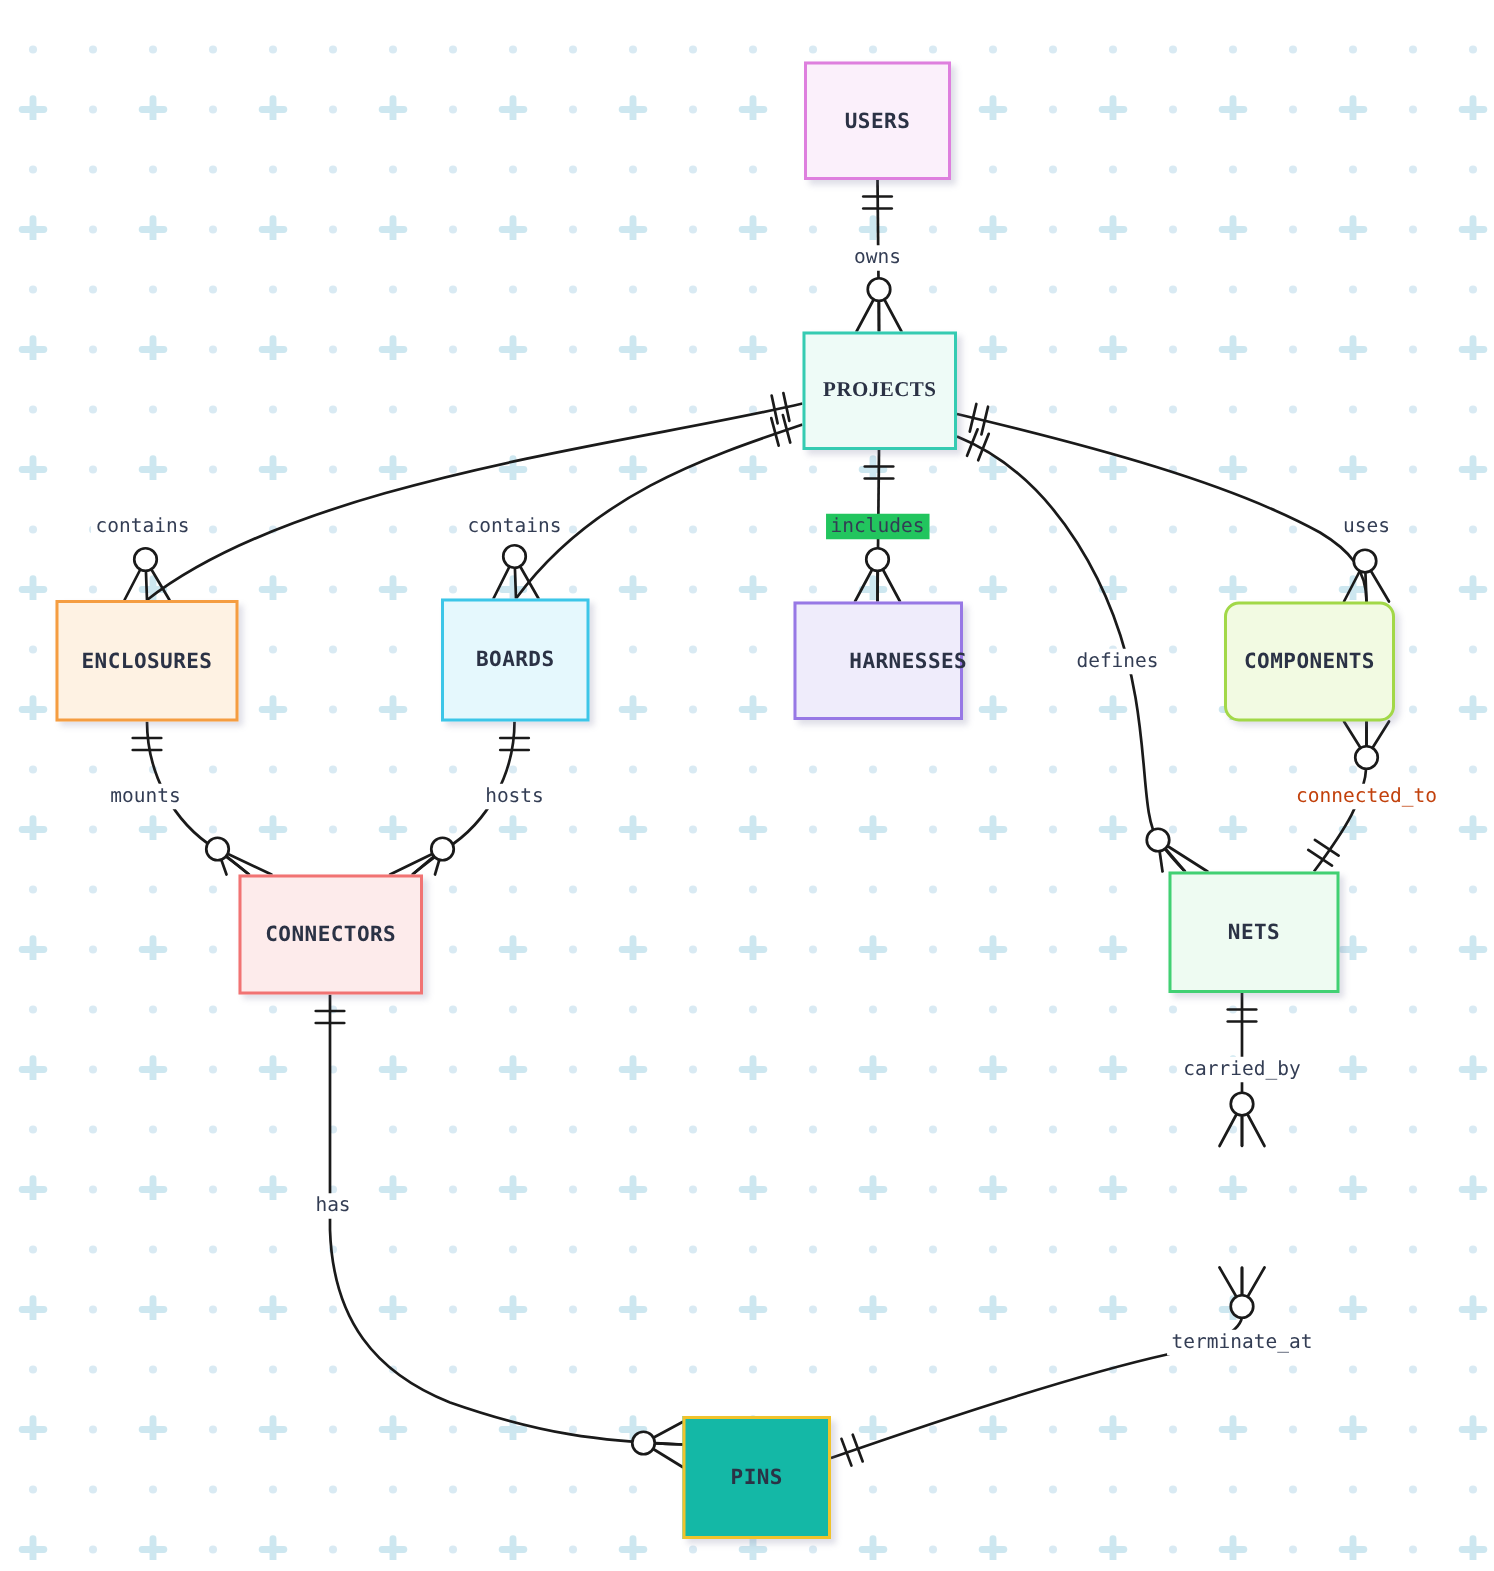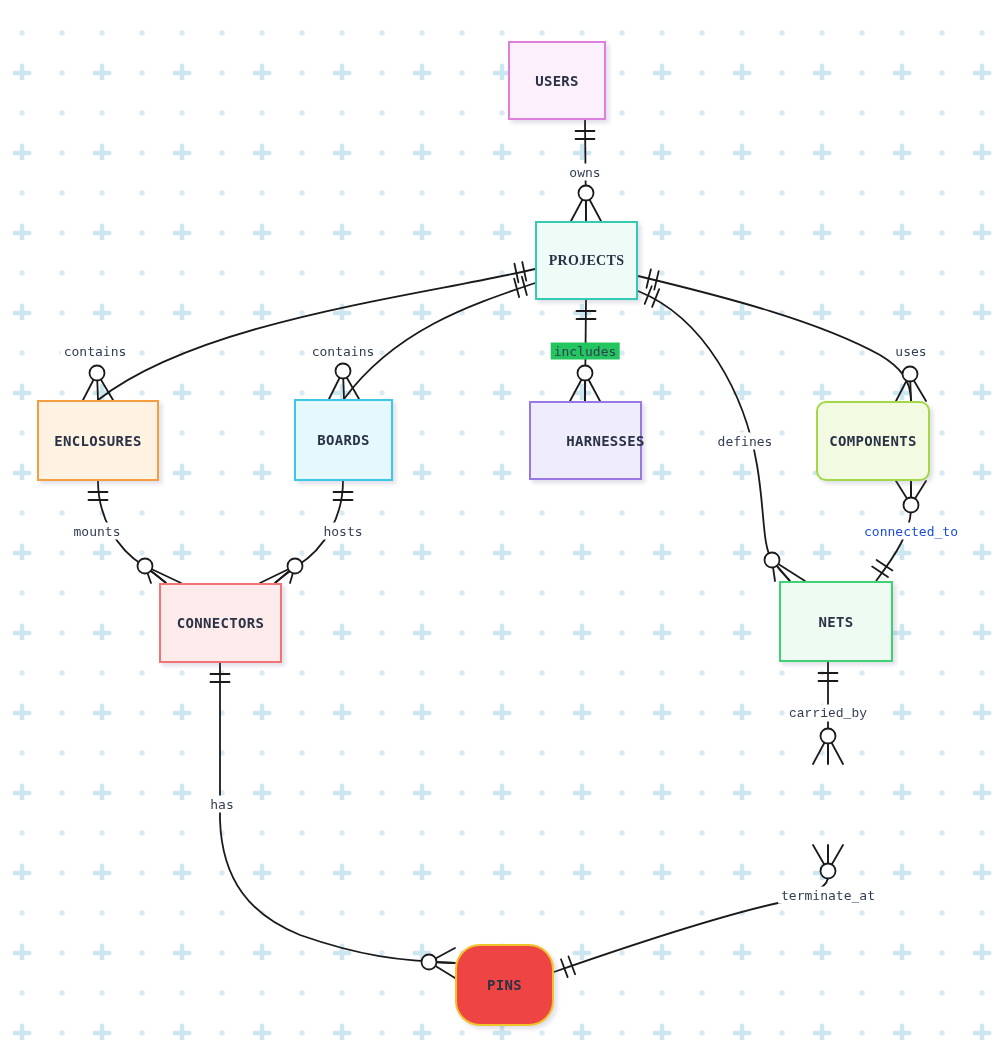--- a/index.html
+++ b/index.html
@@ -5,41 +5,41 @@
   html,body{margin:0;padding:0;background:#ffffff;}
   #stage{position:relative;width:996px;height:1047px;overflow:hidden;
          font-family:"DejaVu Sans Mono","Liberation Mono",monospace;}
   #edges{position:absolute;left:0;top:0;z-index:0;}
   .entity{position:absolute;z-index:2;border:2px solid #888;display:flex;align-items:center;
           justify-content:center;box-shadow:3px 3px 4px rgba(110,110,150,.22);box-sizing:border-box;}
   .entity span{font-size:14px;font-weight:bold;color:#2b3245;letter-spacing:.3px;}
   .lbl{position:absolute;z-index:3;transform:translate(-50%,-50%);background:#ffffff;
        padding:0 3px;font-size:13px;font-weight:500;color:#333d54;white-space:nowrap;line-height:17px;}
   
-  #ent-users      {left:508px;top:41px; width:98px; height:79px;}
+  #ent-users      {left:536px;top:41px; width:98px; height:79px;}
   #ent-projects   {left:535px;top:221px;width:103px;height:79px;}
   #ent-enclosures {left:37px; top:400px;width:122px;height:81px;}
   #ent-boards     {left:294px;top:399px;width:99px; height:82px;}
   #ent-harnesses  {left:529px;top:401px;width:113px;height:79px;}
   #ent-components {left:816px;top:401px;width:114px;height:80px;border-radius:10px;}
   #ent-connectors {left:159px;top:583px;width:123px;height:80px;}
   #ent-nets       {left:779px;top:581px;width:114px; height:81px;}
   #ent-wires      {left:779px;top:764px;width:99px; height:81px;}
   #ent-pins       {left:455px;top:944px;width:99px; height:82px;}
   
   #lbl-owns        {left:585px;top:172px;}
   #lbl-contains-enc{left:95px; top:351px;}
   #lbl-contains-brd{left:343px;top:351px;}
   #lbl-includes    {left:585px;top:351px;}
   #lbl-uses        {left:911px;top:351px;}
   #lbl-defines     {left:745px;top:441px;}
   #lbl-mounts      {left:97px; top:531px;}
   #lbl-hosts       {left:343px;top:531px;}
   #lbl-connected-to{left:911px;top:531px;}
-  #lbl-carried-by  {left:828px;top:713px;font-family:Liberation Mono, monospace;}
+  #lbl-carried-by  {left:828px;top:713px;}
   #lbl-has         {left:222px;top:804px;}
   #lbl-terminate-at{left:828px;top:895px;}
 </style>
 </head>
 <body>
 
 <div id="stage">
 
   <svg id="edges" width="996" height="1047" viewBox="0 0 996 1047">
     <defs>
@@ -157,30 +157,30 @@
     </div>
   <div class="entity" id="ent-components" style="border-color: rgb(162, 216, 72); background: rgb(242, 250, 226);">
       <span style="color: rgb(43, 50, 69);">COMPONENTS</span>
     </div>
   <div class="entity" id="ent-connectors" style="border-color: rgb(241, 115, 115); background: rgb(253, 235, 235);">
       <span style="color: rgb(43, 50, 69);">CONNECTORS</span>
     </div>
   <div class="entity" id="ent-nets" style="border-color: rgb(65, 208, 115); background: rgb(238, 251, 242);">
       <span style="color: rgb(43, 50, 69);">NETS</span>
     </div>
-  <div class="entity" id="ent-pins" style="border-color: rgb(240, 195, 43); background: #ef4444; border-radius: 25px;">
+  <div class="entity" id="ent-pins" style="border-color: rgb(240, 195, 43); background: #14b8a6;">
       <span style="color: rgb(43, 50, 69);">PINS</span>
     </div>
 
   <div class="lbl" id="lbl-owns" style="color: rgb(51, 61, 84); background: rgb(255, 255, 255);">owns</div>
   <div class="lbl" id="lbl-contains-enc" style="color: rgb(51, 61, 84); background: rgb(255, 255, 255);">contains</div>
   <div class="lbl" id="lbl-contains-brd" style="color: rgb(51, 61, 84); background: rgb(255, 255, 255);">contains</div>
   <div class="lbl" id="lbl-includes" style="color: rgb(51, 61, 84); background: #22c55e;">includes</div>
   <div class="lbl" id="lbl-uses" style="color: rgb(51, 61, 84); background: rgb(255, 255, 255);">uses</div>
   <div class="lbl" id="lbl-defines" style="color: rgb(51, 61, 84); background: rgb(255, 255, 255);">defines</div>
   <div class="lbl" id="lbl-mounts" style="color: rgb(51, 61, 84); background: rgb(255, 255, 255);">mounts</div>
   <div class="lbl" id="lbl-hosts" style="color: rgb(51, 61, 84); background: rgb(255, 255, 255);">hosts</div>
-  <div class="lbl" id="lbl-connected-to" style="color: #1d4ed8; background: rgb(255, 255, 255);">connected_to</div>
+  <div class="lbl" id="lbl-connected-to" style="color: #c2410c; background: rgb(255, 255, 255);">connected_to</div>
   <div class="lbl" id="lbl-carried-by" style="color: rgb(51, 61, 84); background: rgb(255, 255, 255);">carried_by</div>
   <div class="lbl" id="lbl-has" style="color: rgb(51, 61, 84); background: rgb(255, 255, 255);">has</div>
   <div class="lbl" id="lbl-terminate-at" style="color: rgb(51, 61, 84); background: rgb(255, 255, 255);">terminate_at</div>
 
 </div>
 
 </body></html>

